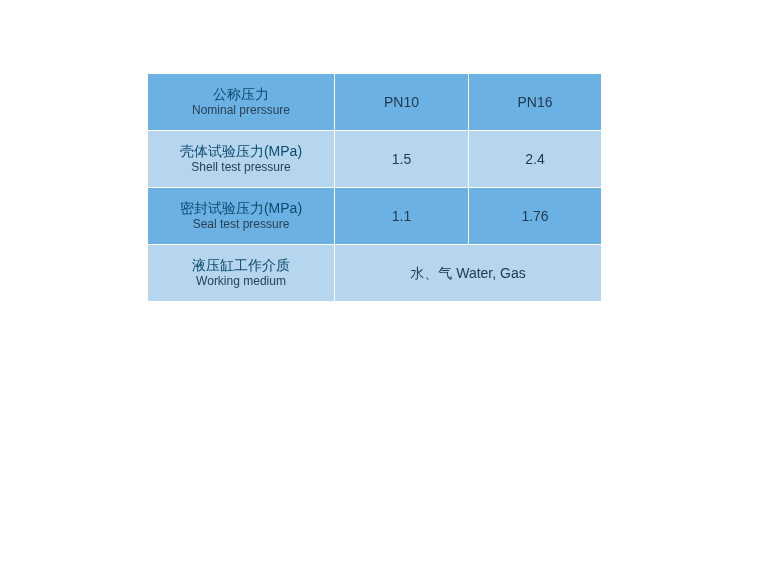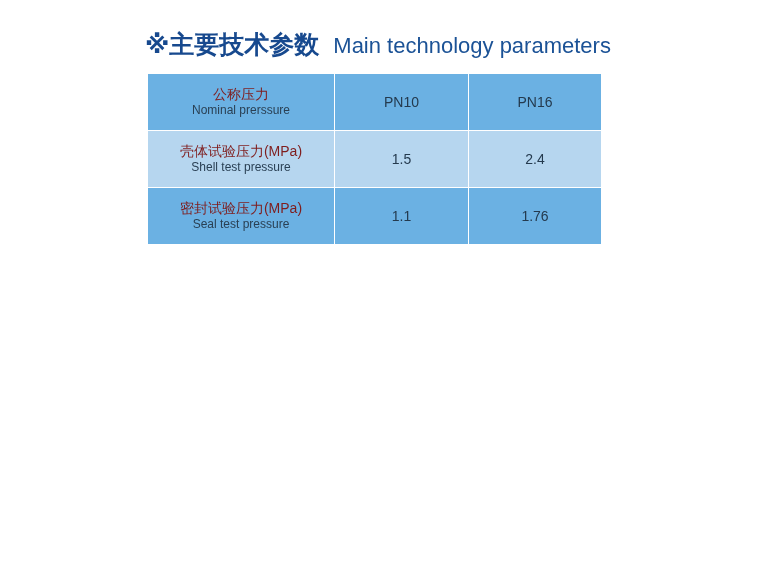--- a/index.html
+++ b/index.html
@@ -65,41 +65,37 @@
   .col-label { width: 187px; }
   .col-v1    { width: 134px; }
   .col-v2    { width: 133px; }
 
   tr.row-dark  td { background: #6bb1e3; }
   tr.row-light td { background: #b6d6ef; }
 
   .cell-cn {
     display: block;
     font-size: 14px;
-    color: #7f1d1d;
+    color: #0c4a6e;
   }
   .cell-en {
     display: block;
     font-size: 12px;
     color: #2a4054;
   }
   .value {
     font-size: 14px;
     color: #243a4e;
   }
 </style>
 </head>
 <body>
 
 <div class="page">
 
-  <div class="title-block">
-    <span class="title-cn"><span>※</span><span>主要技术参数</span></span>
-    <span class="title-en">Main technology parameters</span>
-  </div>
 
   <table class="spec-table">
     <colgroup>
       <col class="col-label">
       <col class="col-v1">
       <col class="col-v2">
     </colgroup>
     <tbody>
       <tr class="row-dark">
         <td>
@@ -123,16 +119,23 @@
         <td>
           <span class="cell-cn">密封试验压力(MPa)</span>
           <span class="cell-en">Seal test pressure</span>
         </td>
         <td class="value">1.1</td>
         <td class="value">1.76</td>
       </tr>
 
 
 
+      <tr class="row-light">
+        <td>
+          <span class="cell-cn">液压缸工作介质</span>
+          <span class="cell-en">Working medium</span>
+        </td>
+        <td class="value" colspan="2">水、气  Water, Gas</td>
+      </tr>
     </tbody>
   </table>
 
 </div>
 
 </body></html>

